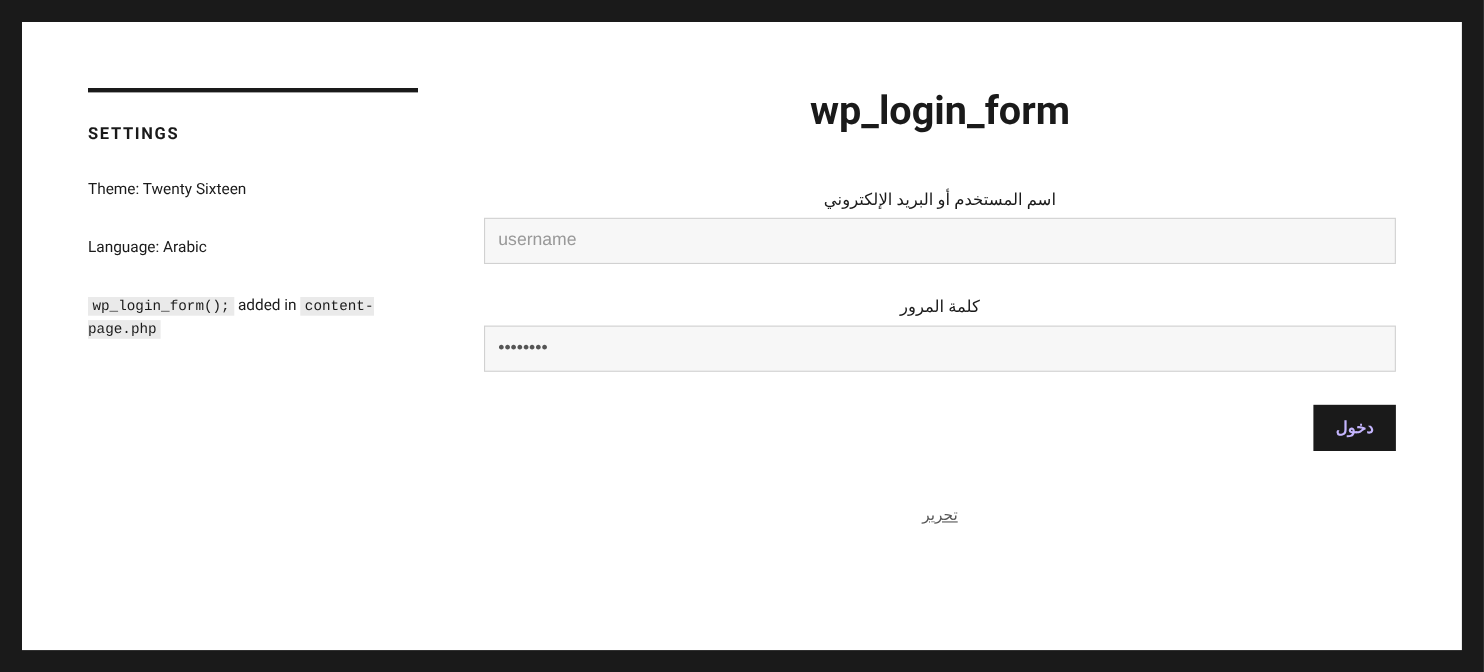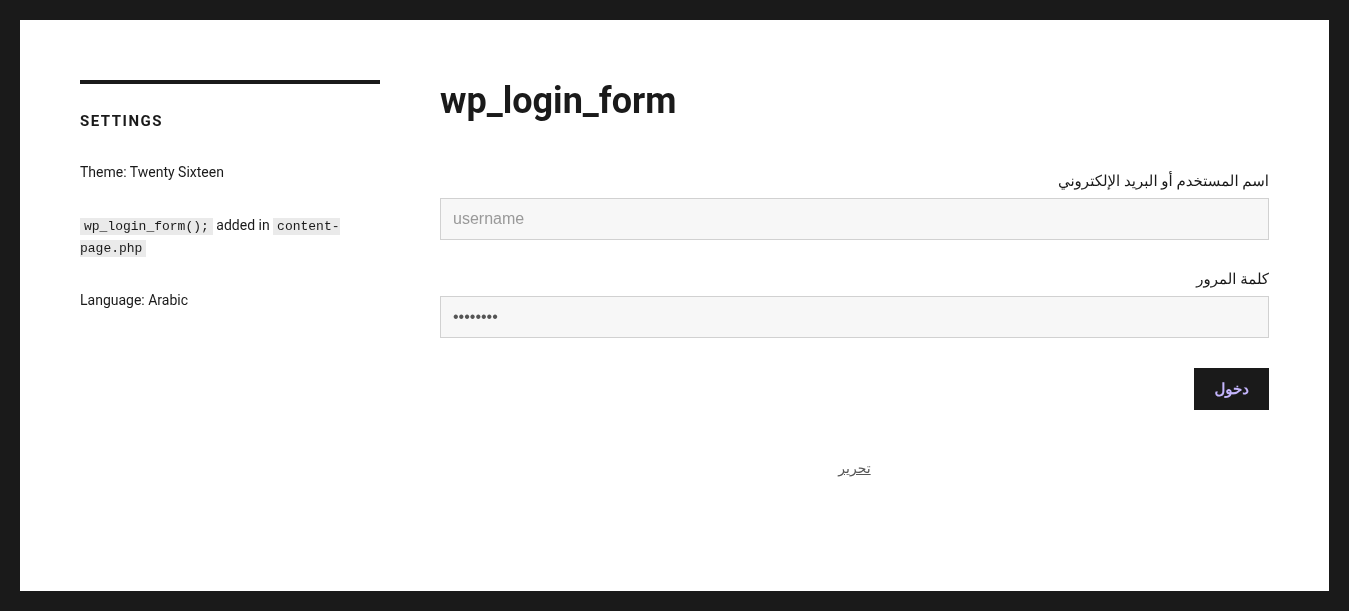--- a/index.html
+++ b/index.html
@@ -51,31 +51,31 @@
       padding: 1px 4px;
     }
     .main {
       flex: 1;
       padding-left: 60px;
     }
     .page-title {
       font-size: 36px;
       font-weight: 700;
       color: #1a1a1a;
-      text-align: left;
+      text-align: center;
       margin-bottom: 50px;
     }
     .form-group {
       margin-bottom: 30px;
     }
     .form-label {
       display: block;
       font-size: 15px;
       color: #1a1a1a;
-      text-align: right;
+      text-align: center;
       margin-bottom: 8px;
       direction: rtl;
     }
     .form-input {
       width: 100%;
       height: 42px;
       border: 1px solid #d1d1d1;
       background: #f7f7f7;
       padding: 8px 12px;
       font-size: 16px;
@@ -127,24 +127,24 @@
 <body>
 
 <div class="page-container">
   <aside class="sidebar">
     <div class="sidebar-divider"></div>
     <h2 class="sidebar-heading">SETTINGS</h2>
     <div class="sidebar-line">
       <span>Theme: </span><span>Twenty Sixteen</span>
     </div>
     <div class="sidebar-line">
-      <code>wp_login_form();</code><span> added in </span><code>content-page.php</code>
+      <span>Language: </span><span>Arabic</span>
     </div>
     <div class="sidebar-line">
-      <span>Language: </span><span>Arabic</span>
+      <code>wp_login_form();</code><span> added in </span><code>content-page.php</code>
     </div>
   </aside>
 
   <main class="main">
     <h1 class="page-title">wp_login_form</h1>
 
     <form>
       <div class="form-group">
         <label class="form-label">اسم المستخدم أو البريد الإلكتروني</label>
         <input type="text" class="form-input" placeholder="username" style="">

